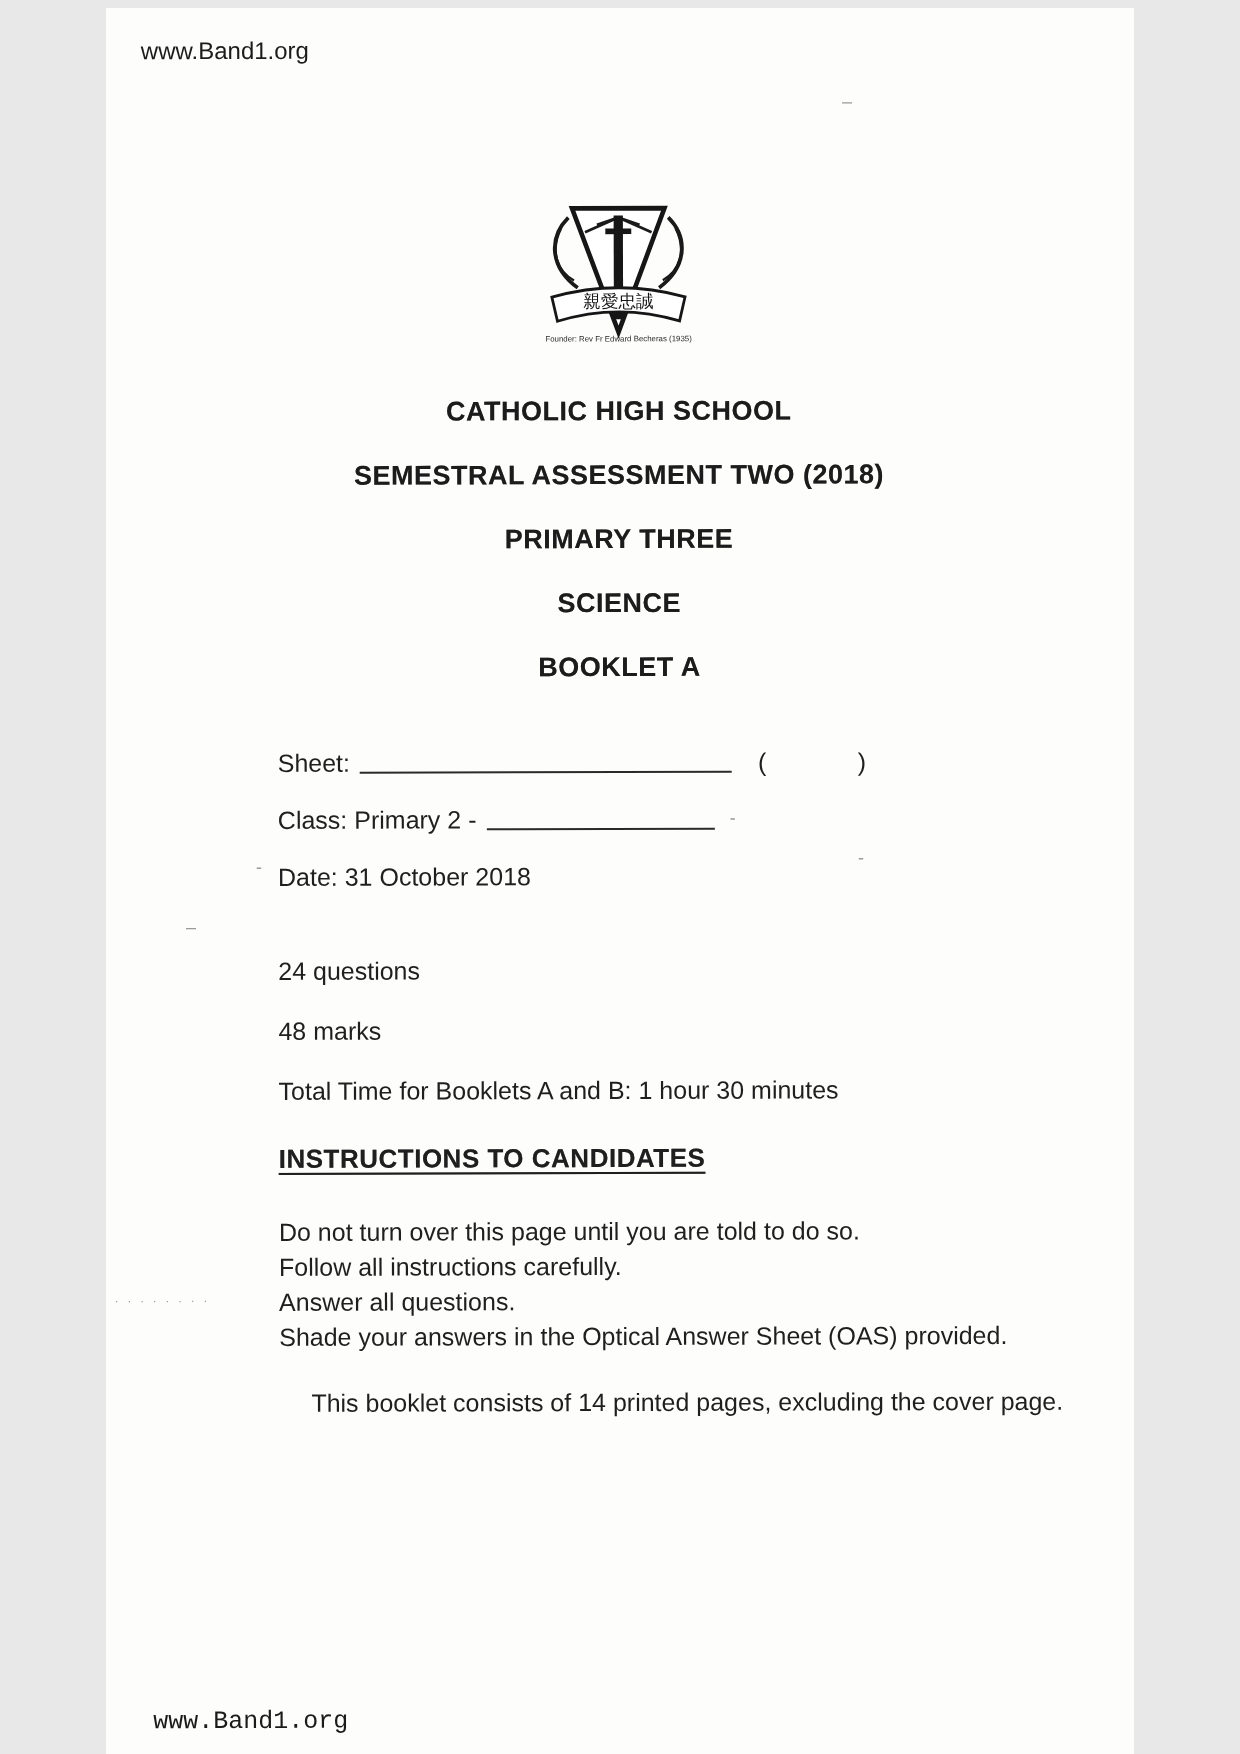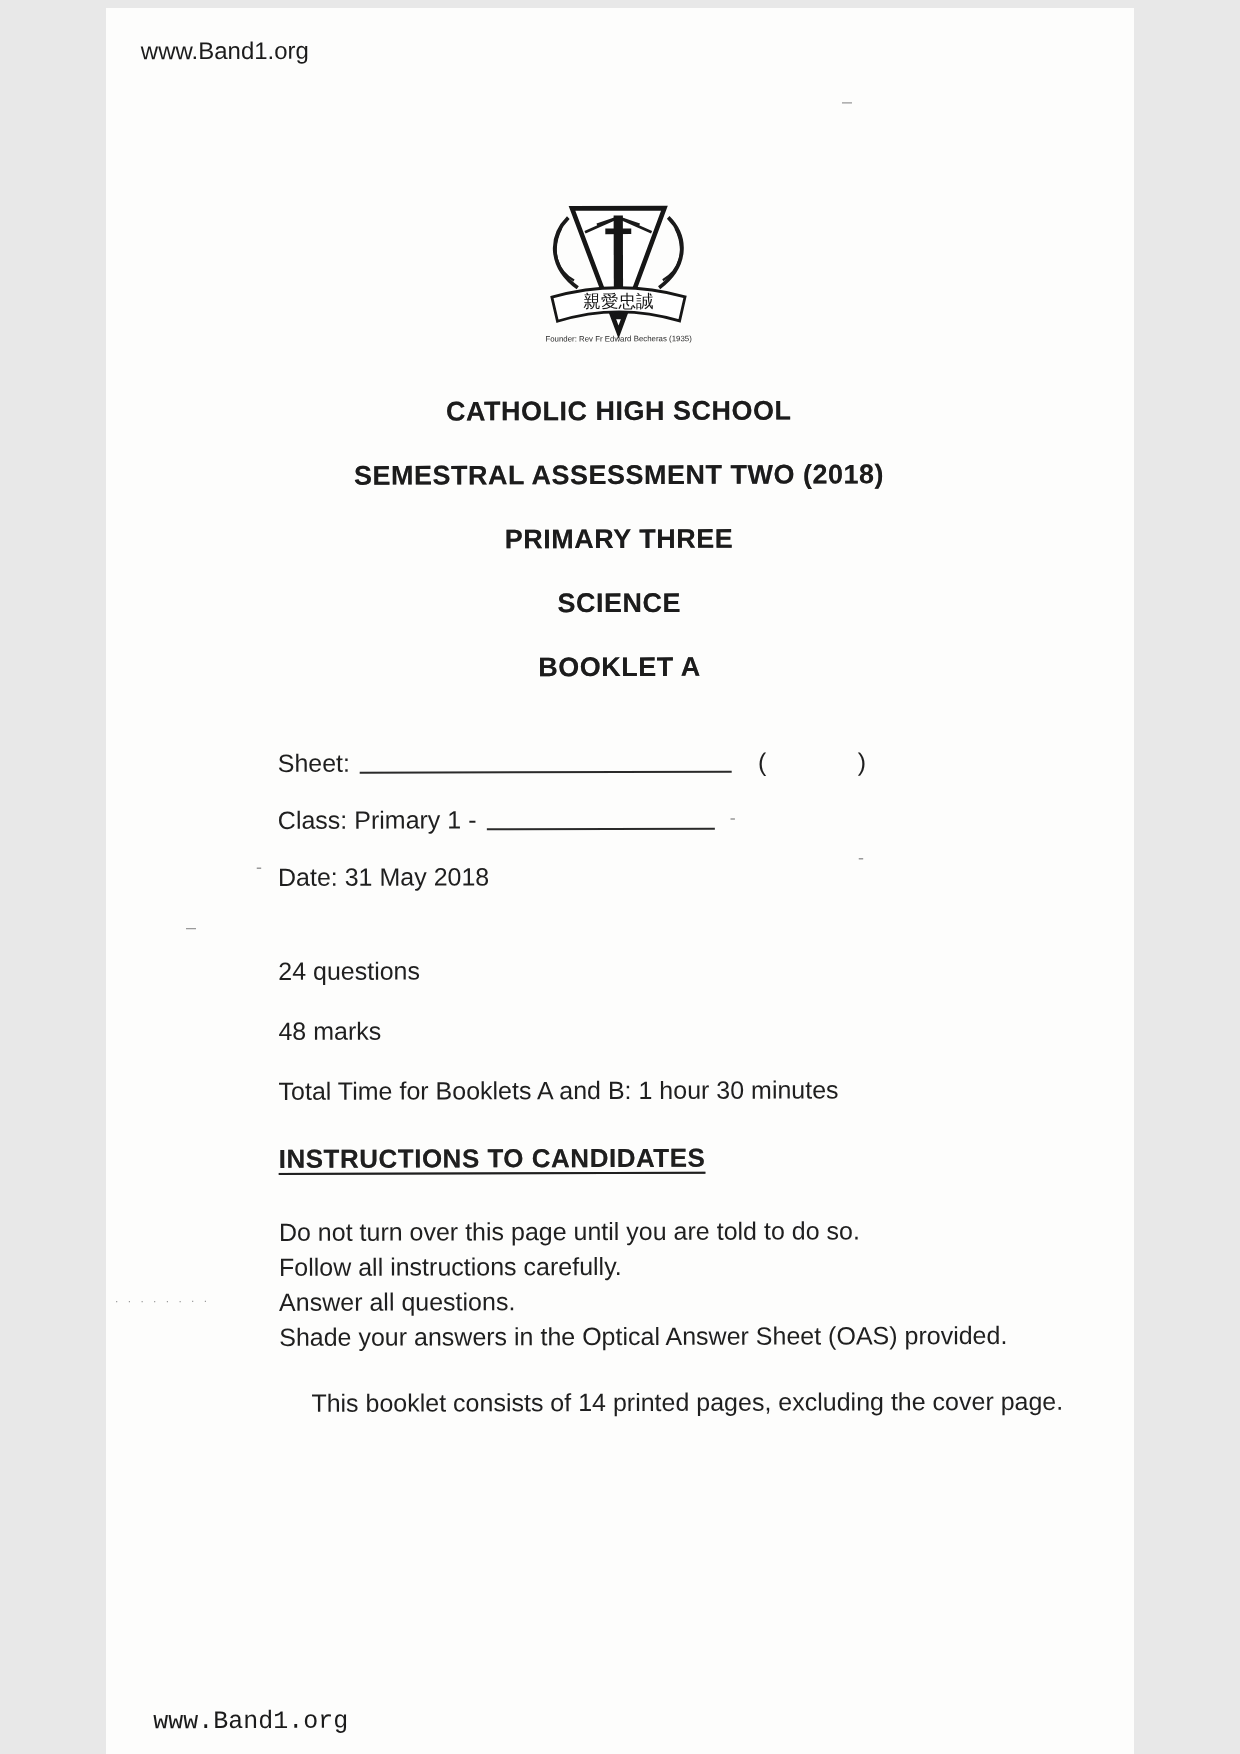--- a/index.html
+++ b/index.html
@@ -152,24 +152,24 @@
       <div class="title-line">PRIMARY THREE</div>
       <div class="title-line">SCIENCE</div>
       <div class="title-line">BOOKLET A</div>
     </div>
 
     <div class="fields">
       <div class="field-row">
         <span>Sheet:</span><span class="blank name-blank"></span><span class="paren">(          )</span>
       </div>
       <div class="field-row">
-        <span>Class: Primary 1 -</span><span class="blank class-blank"></span>
+        <span>Class: Primary 2 -</span><span class="blank class-blank"></span>
       </div>
       <div class="field-row">
-        <span>Date: 31 May 2018</span>
+        <span>Date: 31 October 2018</span>
       </div>
     </div>
 
     <div class="details">
       <div>24 questions</div>
       <div>48 marks</div>
       <div>Total Time for Booklets A and B: 1 hour 30 minutes</div>
     </div>
 
     <div class="instructions">

